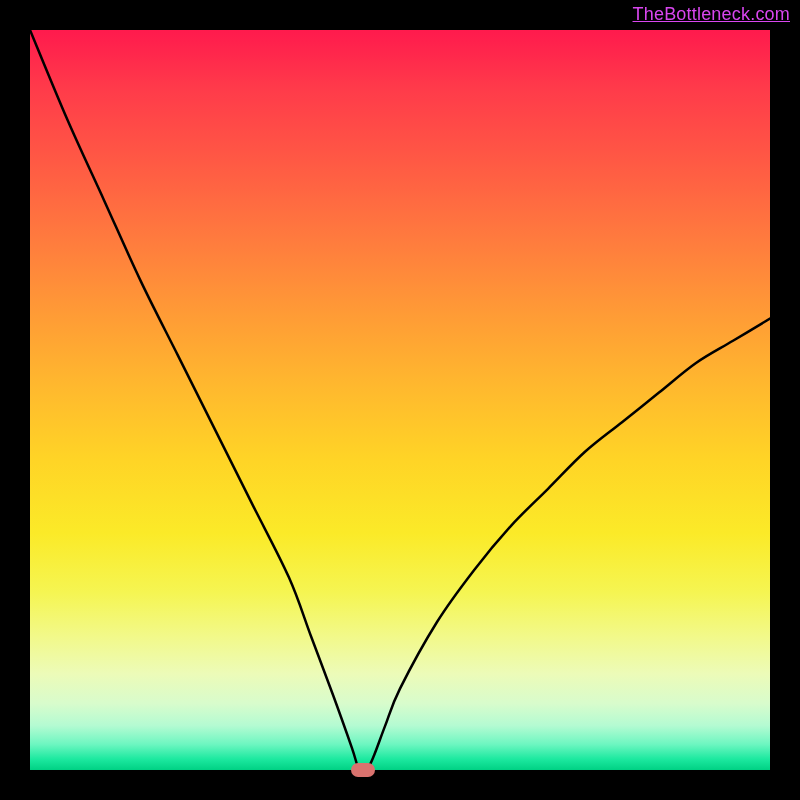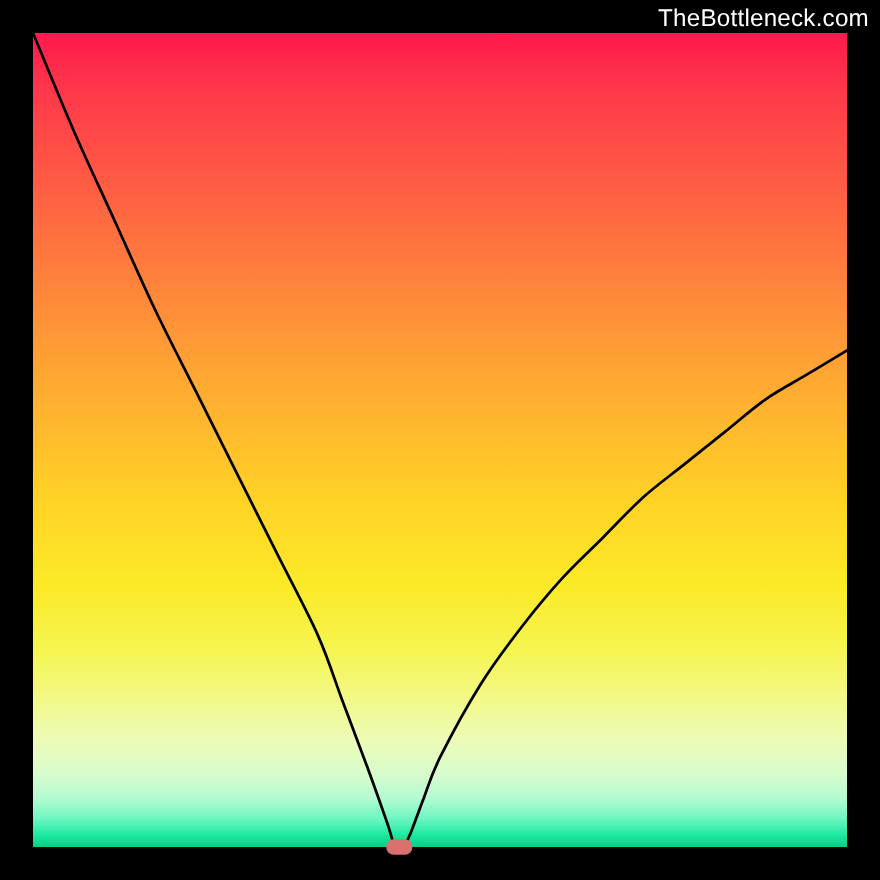--- a/index.html
+++ b/index.html
@@ -41,25 +41,26 @@
       #b4fbd2 94%,
       #6ef6c1 96.5%,
       #1de9a0 98.5%,
       #00d184 100%
     );
   }
   .watermark {
     position: absolute;
     top: 4px;
     right: 10px;
-    color: #ffffff;
-    font-size: 22px;
+    color: #d946ef;
+    font-size: 18px;
     font-weight: 500;
     letter-spacing: 0.2px;
     user-select: none;
+    text-decoration: underline;
   }
   .curve-svg {
     position: absolute;
     top: 0;
     left: 0;
     width: 740px;
     height: 740px;
     display: block;
   }
   .marker {

